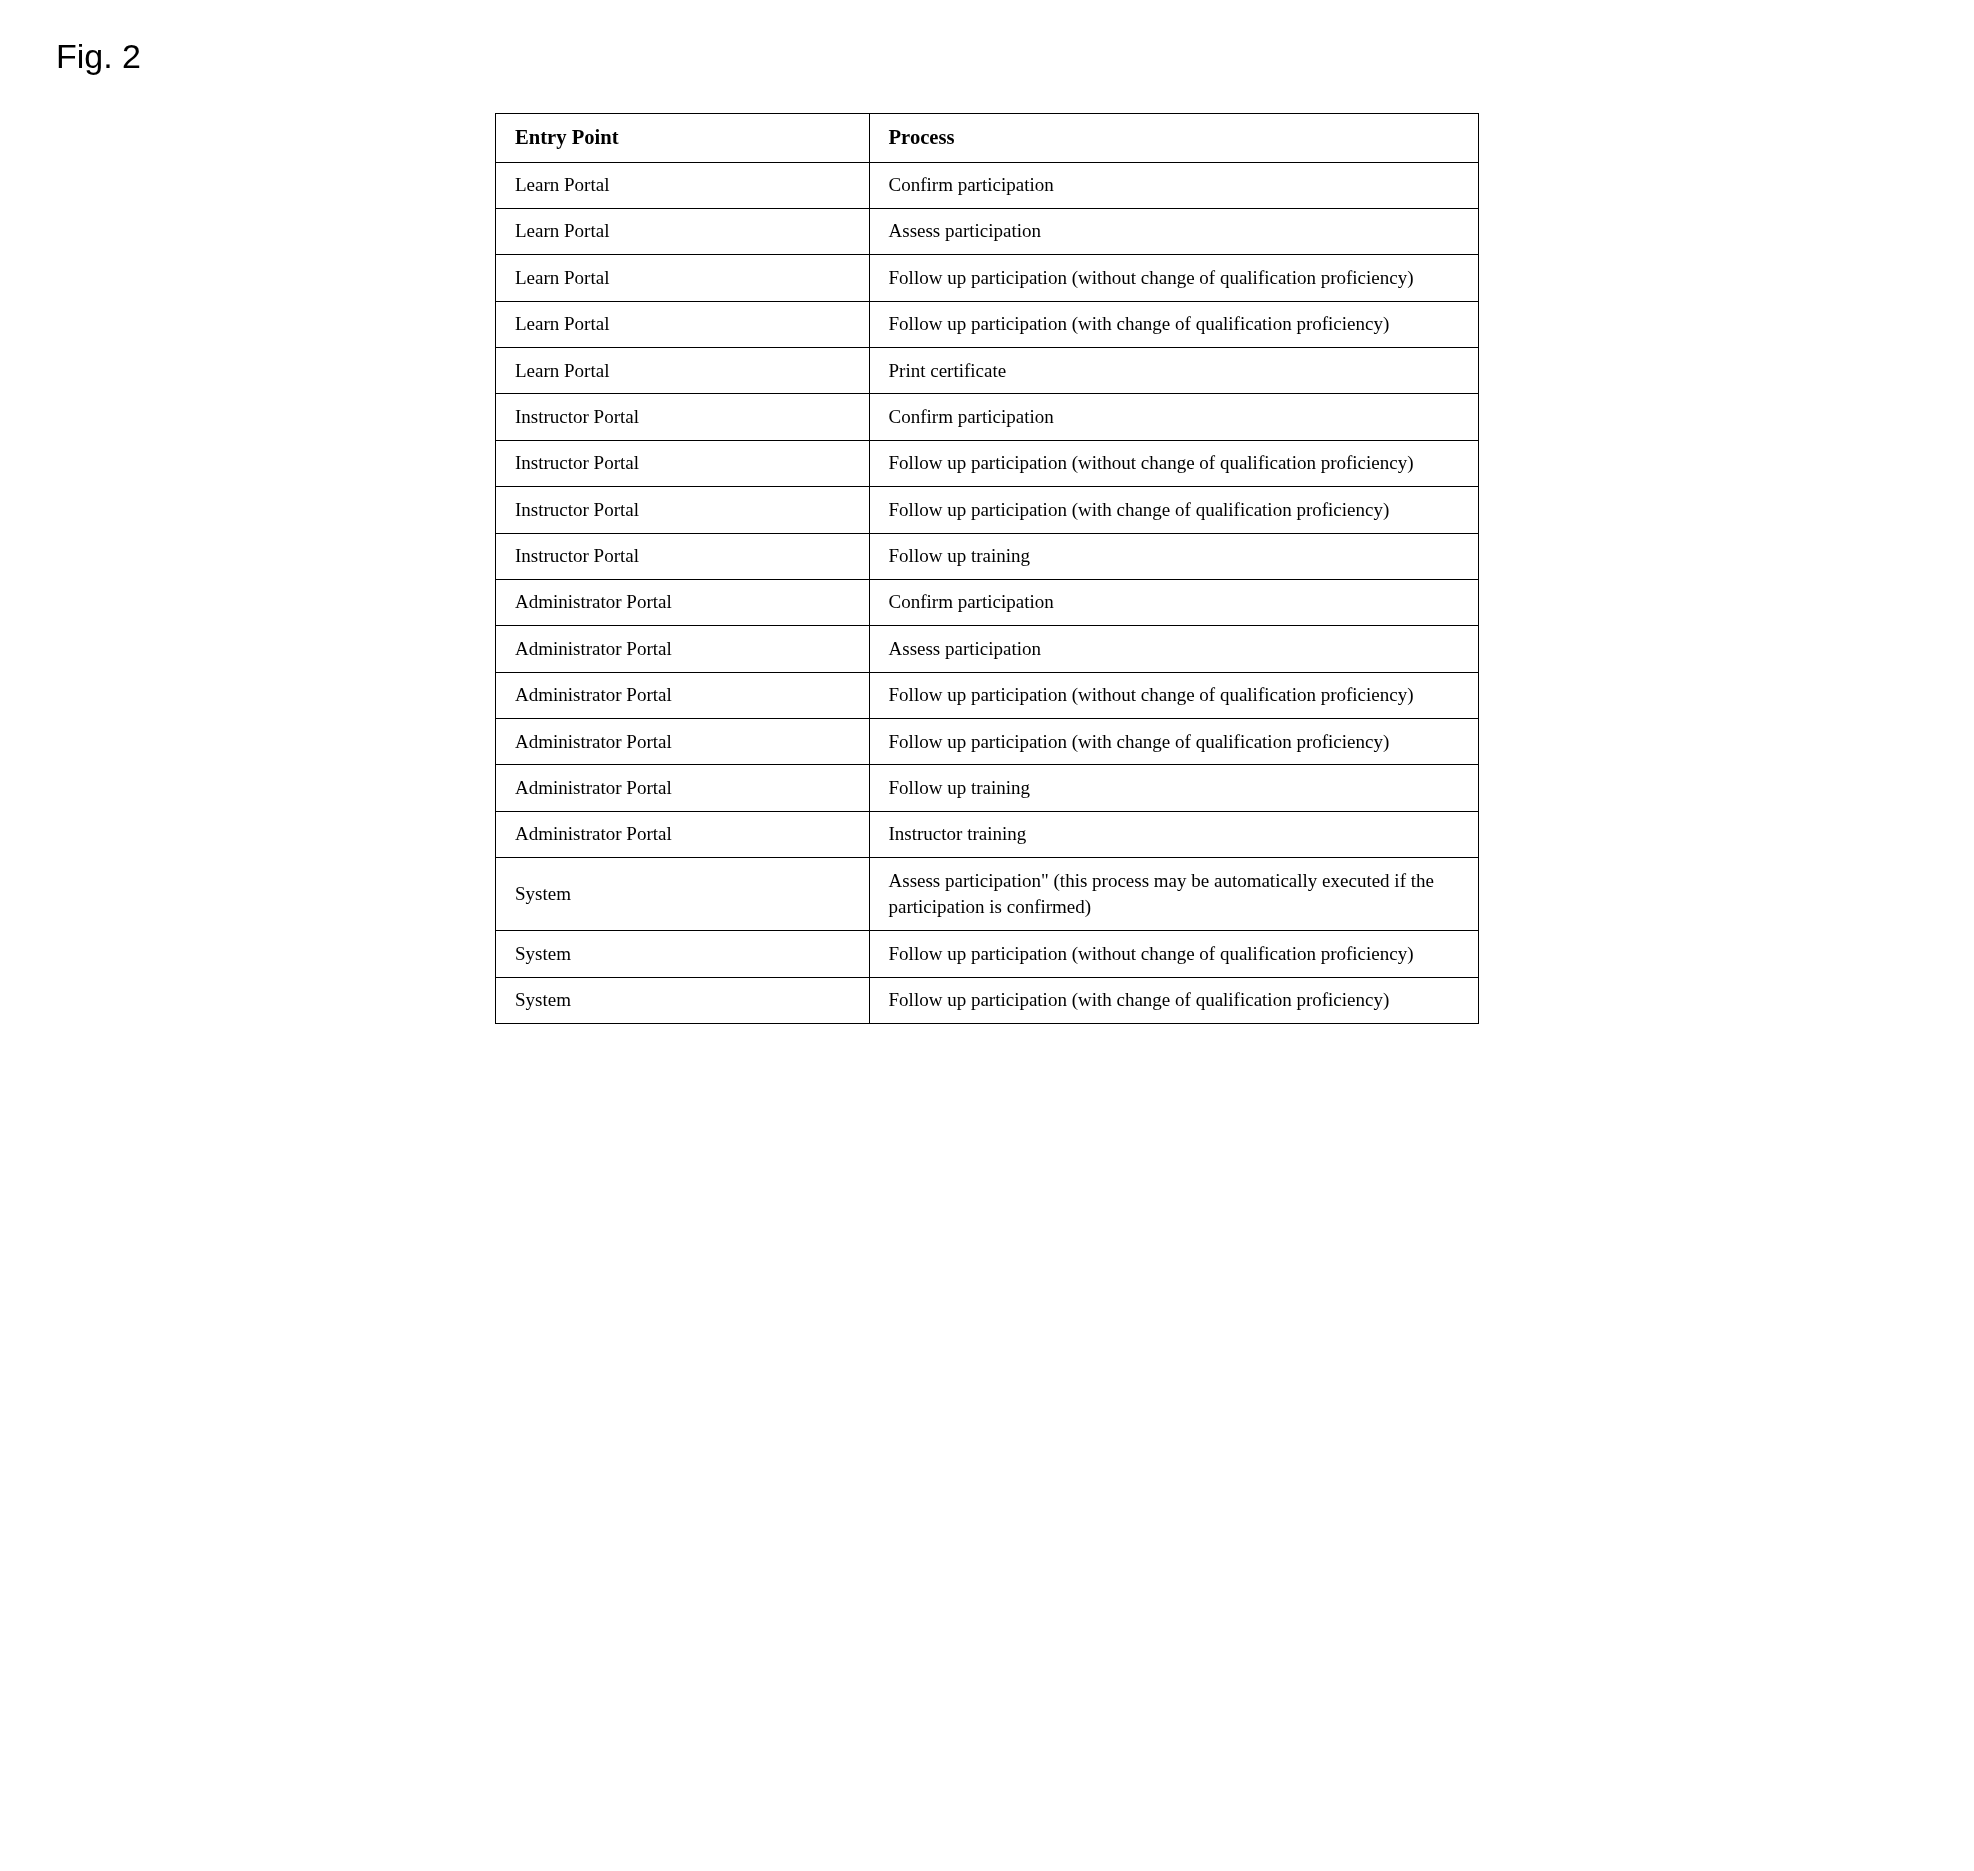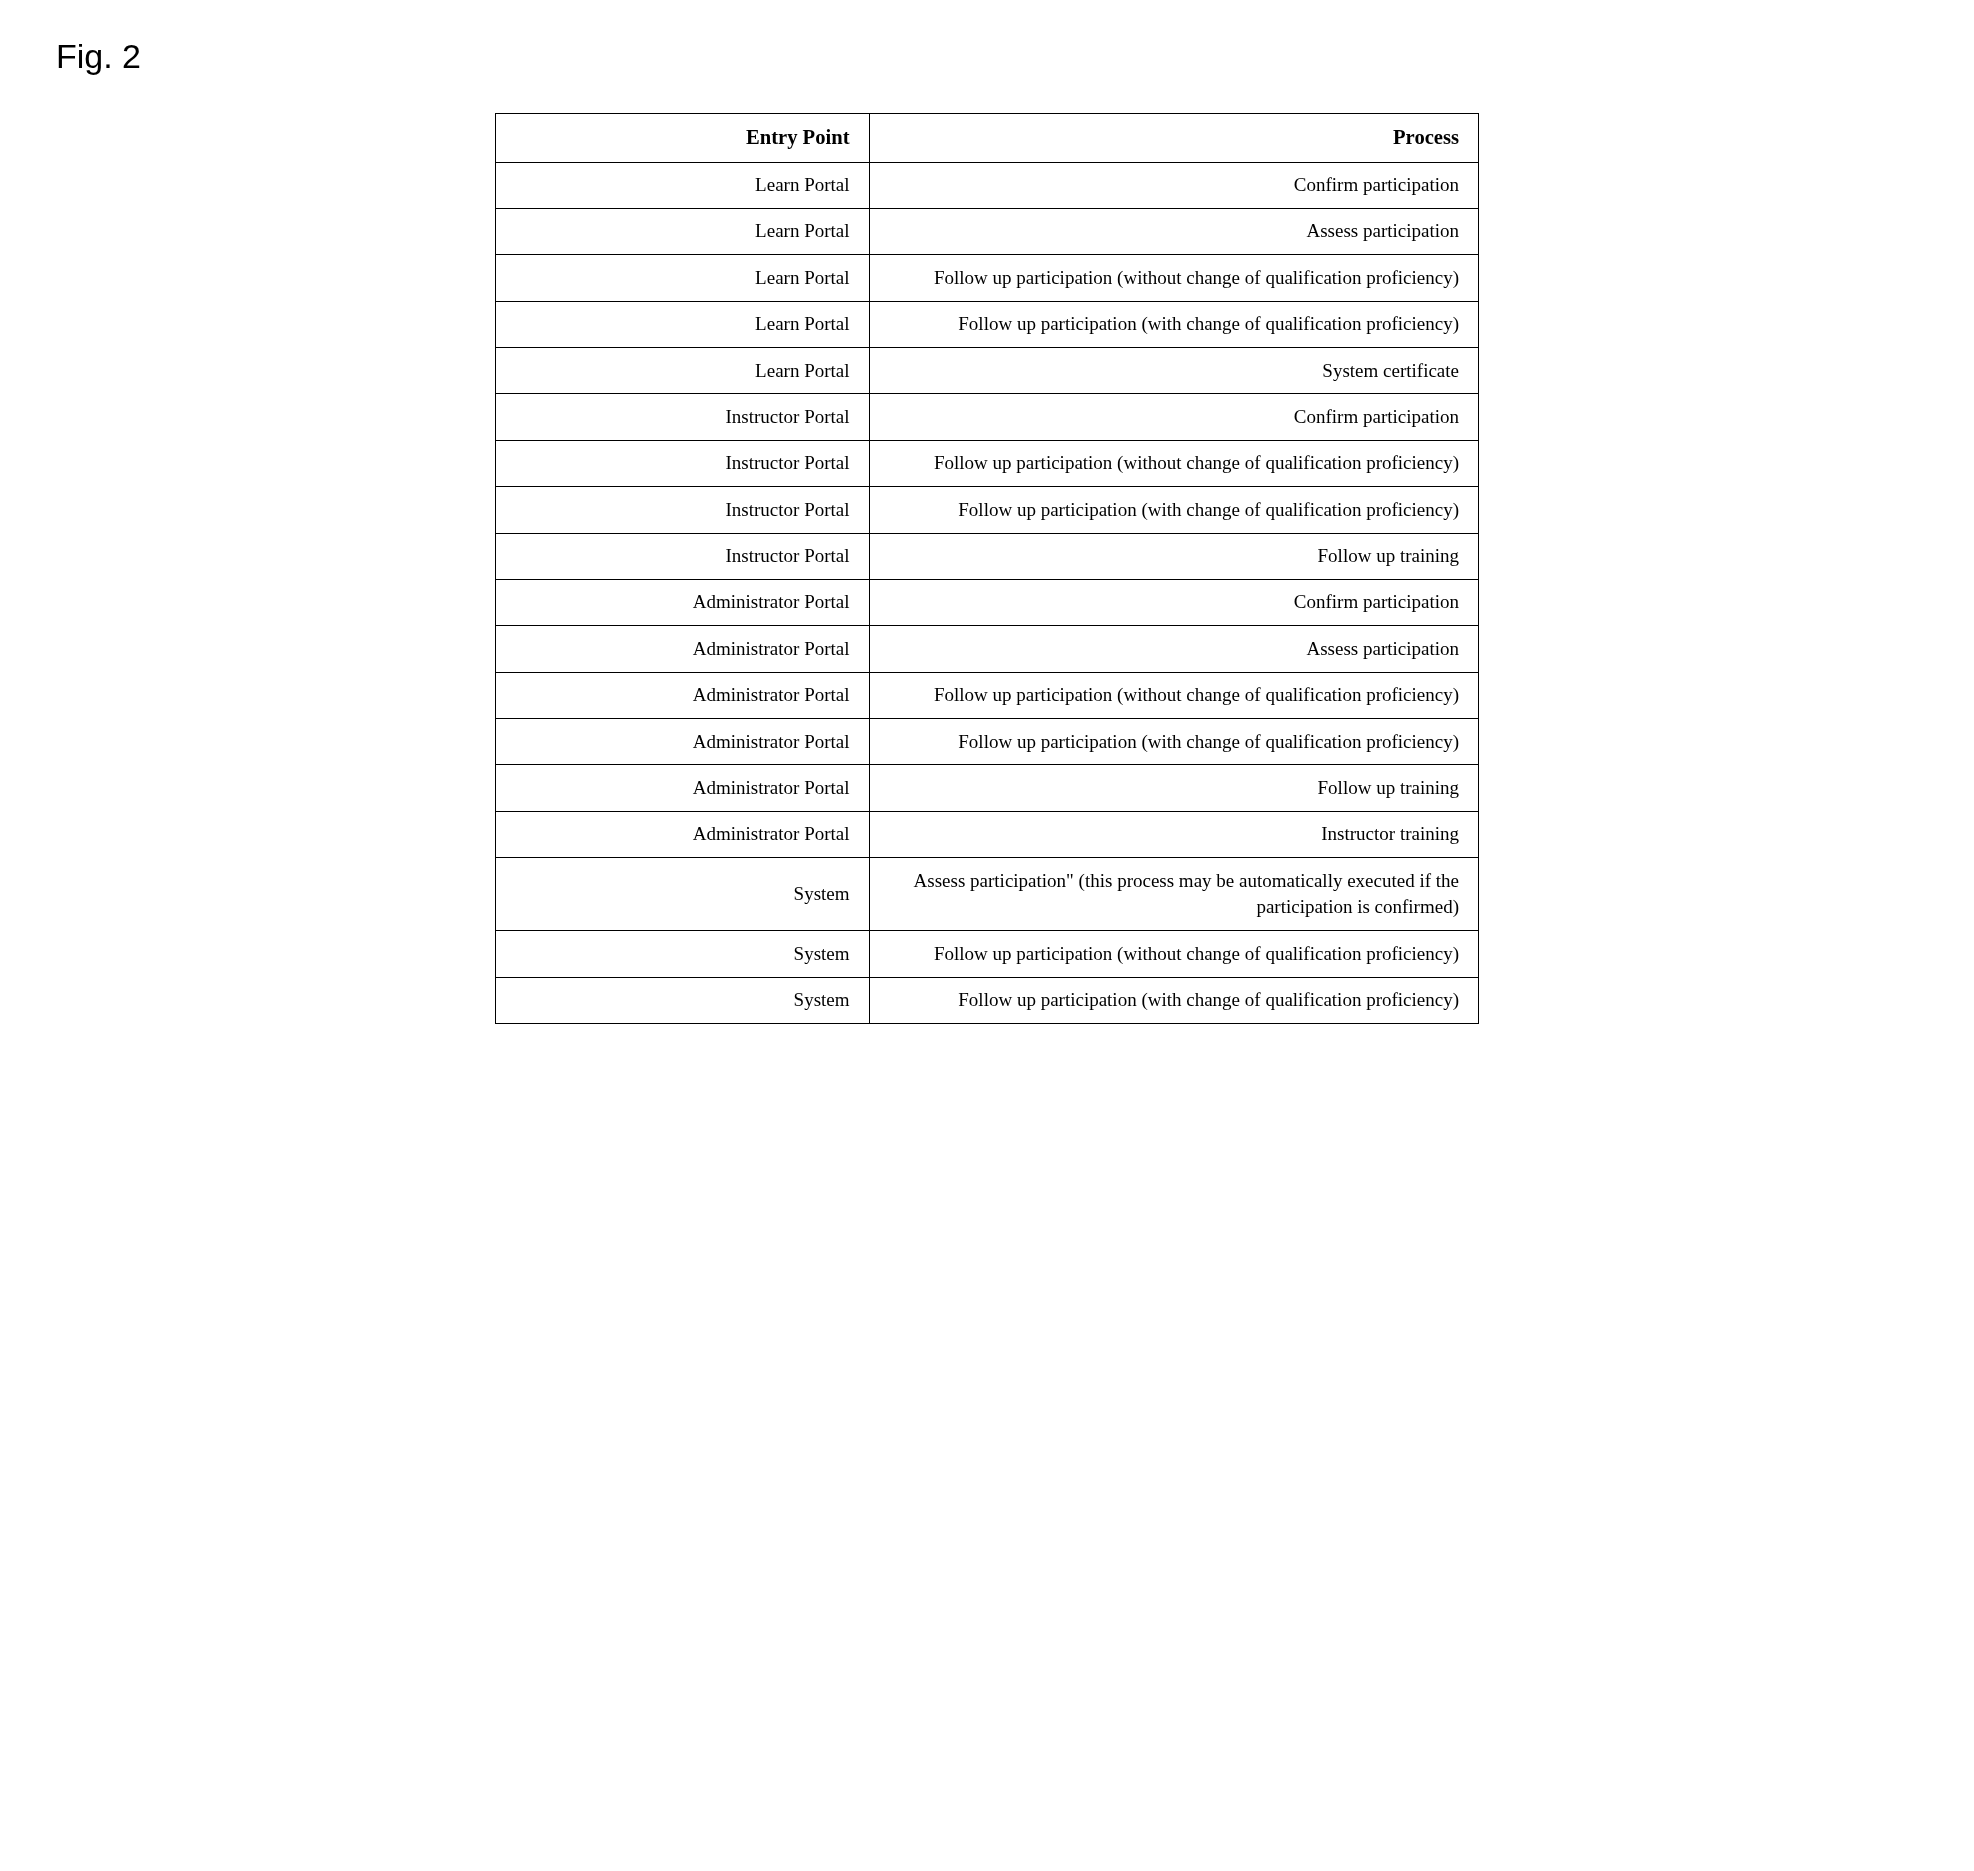--- a/index.html
+++ b/index.html
@@ -30,21 +30,21 @@
 
     table {
       width: 100%;
       border-collapse: collapse;
       border: 1.9px solid #000;
     }
 
     th, td {
       border: 0.9px solid #000;
       padding: 9.4px 19px;
-      text-align: right;
+      text-align: left;
       vertical-align: middle;
       font-size: 19px;
       line-height: 1.4;
     }
 
     th {
       font-weight: bold;
       font-size: 20.6px;
       border-bottom: 1.9px solid #000;
     }
@@ -83,21 +83,21 @@
         <tr>
           <td>Learn Portal</td>
           <td>Follow up participation (without change of qualification proficiency)</td>
         </tr>
         <tr>
           <td>Learn Portal</td>
           <td>Follow up participation (with change of qualification proficiency)</td>
         </tr>
         <tr>
           <td>Learn Portal</td>
-          <td>System certificate</td>
+          <td>Print certificate</td>
         </tr>
         <tr>
           <td>Instructor Portal</td>
           <td>Confirm participation</td>
         </tr>
         <tr>
           <td>Instructor Portal</td>
           <td>Follow up participation (without change of qualification proficiency)</td>
         </tr>
         <tr>

